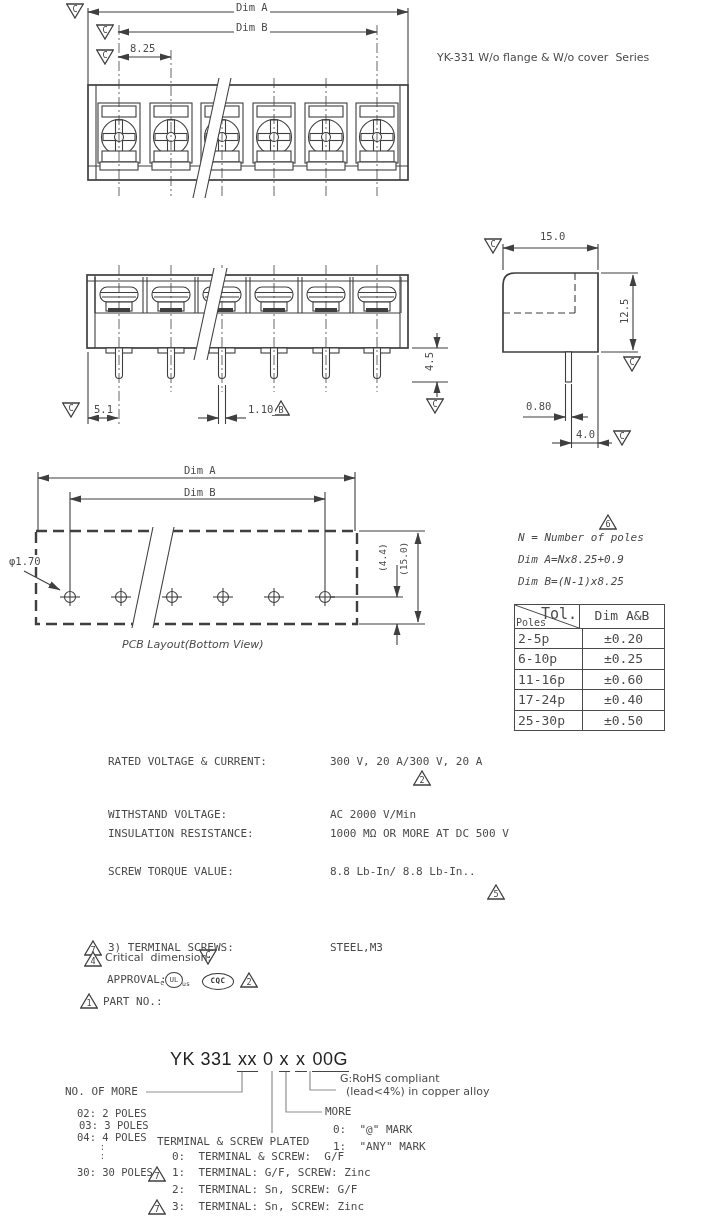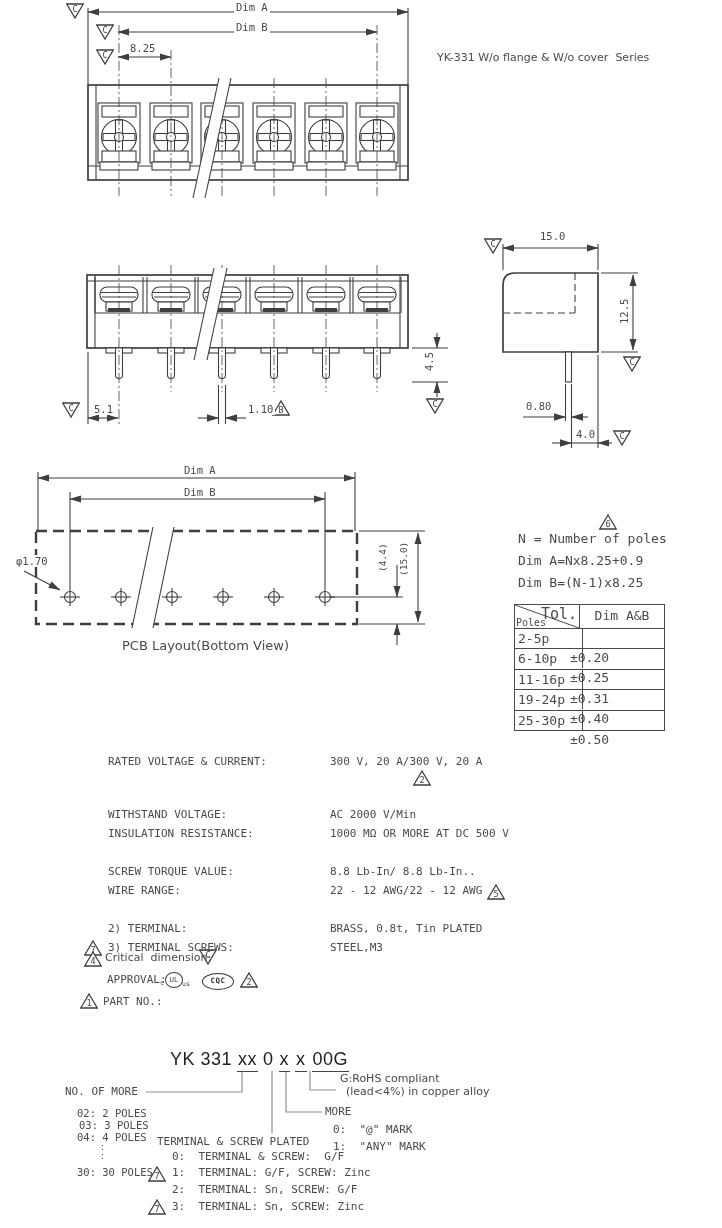--- a/index.html
+++ b/index.html
@@ -10,34 +10,34 @@
   .bd{stroke:#3f3f3f;fill:none;stroke-width:1.7;}
   .wf{fill:#fff;stroke:#3f3f3f;stroke-width:1.1;}
   .df{fill:#3f3f3f;stroke:none;}
   .cl{stroke:#3f3f3f;fill:none;stroke-width:0.8;stroke-dasharray:10 3 2 3;}
   .dsh{stroke:#3f3f3f;fill:none;stroke-width:2.4;stroke-dasharray:11 6;}
   .dsh2{stroke:#3f3f3f;fill:none;stroke-width:1.1;stroke-dasharray:7 4;}
   .gray{stroke:#8f8f8f;fill:none;stroke-width:1.2;}
   .t{position:absolute;white-space:pre;line-height:1.15;color:#4a4a4a;}
   .ts{font-family:"DejaVu Sans",sans-serif;}
   .s9{font-size:9.5px;}.s10{font-size:10.5px;}.s11{font-size:11px;}
-  .s12{font-size:13px;}
+  .s12{font-size:11px;font-style:italic;}
   .wbg{background:#fff;padding:0 2px;}
   .rot{transform:rotate(-90deg);transform-origin:0 0;}
   .nflag,.dflag{position:absolute;width:18px;height:16px;}
   .nflag span,.dflag span{position:absolute;left:0;right:0;text-align:center;
       font-size:8.5px;color:#3f3f3f;font-family:"DejaVu Sans Mono",monospace;}
   .nflag span{top:4.5px;}
   .dflag span{top:0.5px;}
   
   .tol-table{position:absolute;left:514px;top:604px;width:149px;border:1.2px solid #4a4a4a;}
   .tol-hdr{display:flex;height:23px;border-bottom:1px solid #4a4a4a;}
   .tol-c1{width:64px;border-right:1px solid #4a4a4a;position:relative;}
   .tol-c2{flex:1;text-align:center;}
-  .tol-row{display:flex;height:19.4px;border-bottom:1px solid #4a4a4a;flex-direction:column;}
+  .tol-row{display:flex;height:19.4px;border-bottom:1px solid #4a4a4a;}
   .tol-row:last-child{border-bottom:none;}
   .tol-row .tol-c1{padding-left:3px;font-size:13px;line-height:19px;}
   .tol-row .tol-c2{font-size:13px;line-height:19px;}
   .corner-top{position:absolute;right:2px;top:0;font-size:15px;}
   .corner-bot{position:absolute;left:1px;bottom:0;font-size:10px;}
   .hdr-dim{font-size:13px;line-height:22px;}
   
   .srow{position:absolute;left:82px;width:470px;height:19px;}
   .srow .lbl{position:absolute;left:26px;top:0;font-size:11px;white-space:pre;}
   .srow .val{position:absolute;left:248px;top:0;font-size:11px;white-space:pre;}
@@ -289,21 +289,21 @@
   <span class="t s10 wbg" style="left:246px;top:403px">1.10</span>
   <span class="t s10 rot wbg" style="left:423px;top:373px">4.5</span>
 
   <span class="t s10 wbg" style="left:538px;top:230px">15.0</span>
   <span class="t s10 rot wbg" style="left:618px;top:326px">12.5</span>
   <span class="t s10 wbg" style="left:524px;top:400px">0.80</span>
   <span class="t s10 wbg" style="left:574px;top:428px">4.0</span>
 
   <span class="t s10 wbg" style="left:182px;top:464px">Dim A</span>
   <span class="t s10 wbg" style="left:182px;top:486px">Dim B</span>
-  <span class="t s10 wbg" style="left:14px;top:555px">φ1.70</span>
+  <span class="t s10 wbg" style="left:7px;top:555px">φ1.70</span>
   <span class="t s9 rot wbg" style="left:378px;top:574px">(4.4)</span>
   <span class="t s9 rot wbg" style="left:399px;top:578px">(15.0)</span>
   <span class="t ts s12" style="left:122px;top:639px">PCB Layout(Bottom View)</span>
 
   <span class="t s12" style="left:518px;top:532px">N = Number of poles</span>
   <span class="t s12" style="left:518px;top:554px">Dim A=Nx8.25+0.9</span>
   <span class="t s12" style="left:518px;top:576px">Dim B=(N-1)x8.25</span>
 
   <div class="tol-table">
     <div class="tol-hdr">
@@ -319,24 +319,24 @@
     <div class="tol-row">
       <div class="tol-c1">2-5p</div>
       <div class="tol-c2">±0.20</div>
       </div>
     <div class="tol-row">
       <div class="tol-c1">6-10p</div>
       <div class="tol-c2">±0.25</div>
       </div>
     <div class="tol-row">
       <div class="tol-c1">11-16p</div>
-      <div class="tol-c2">±0.31</div>
+      <div class="tol-c2">±0.60</div>
       </div>
     <div class="tol-row">
-      <div class="tol-c1">19-24p</div>
+      <div class="tol-c1">17-24p</div>
       <div class="tol-c2">±0.40</div>
       </div>
     <div class="tol-row">
       <div class="tol-c1">25-30p</div>
       <div class="tol-c2">±0.50</div>
       </div>
   </div>
 
   <div class="srow" style="top:755px">
     <span class="lbl">RATED VOLTAGE &amp; CURRENT:</span>
@@ -346,28 +346,20 @@
     <span class="lbl">WITHSTAND VOLTAGE:</span>
     <span class="val">AC 2000 V/Min</span>
     </div>
   <div class="srow" style="top:827px">
     <span class="lbl">INSULATION RESISTANCE:</span>
     <span class="val">1000 MΩ OR MORE AT DC 500 V</span>
     </div>
   <div class="srow" style="top:865px">
     <span class="lbl">SCREW TORQUE VALUE:</span>
     <span class="val">8.8 Lb-In/ 8.8 Lb-In..</span>
-    </div>
-  <div class="srow" style="top:884px">
-    <span class="lbl">WIRE RANGE:</span>
-    <span class="val">22 - 12 AWG/22 - 12 AWG</span>
-    </div>
-  <div class="srow" style="top:922px">
-    <span class="lbl">2) TERMINAL:</span>
-    <span class="val">BRASS, 0.8t, Tin PLATED</span>
     </div>
   <div class="srow" style="top:941px">
     <span class="lbl">3) TERMINAL SCREWS:</span>
     <span class="val">STEEL,M3</span>
     </div>
 
   <span class="t ts s11" style="left:105px;top:952px">Critical  dimension:</span>
   <span class="t s11" style="left:107px;top:974px">APPROVAL:</span>
 
   <div class="ul-mark">

